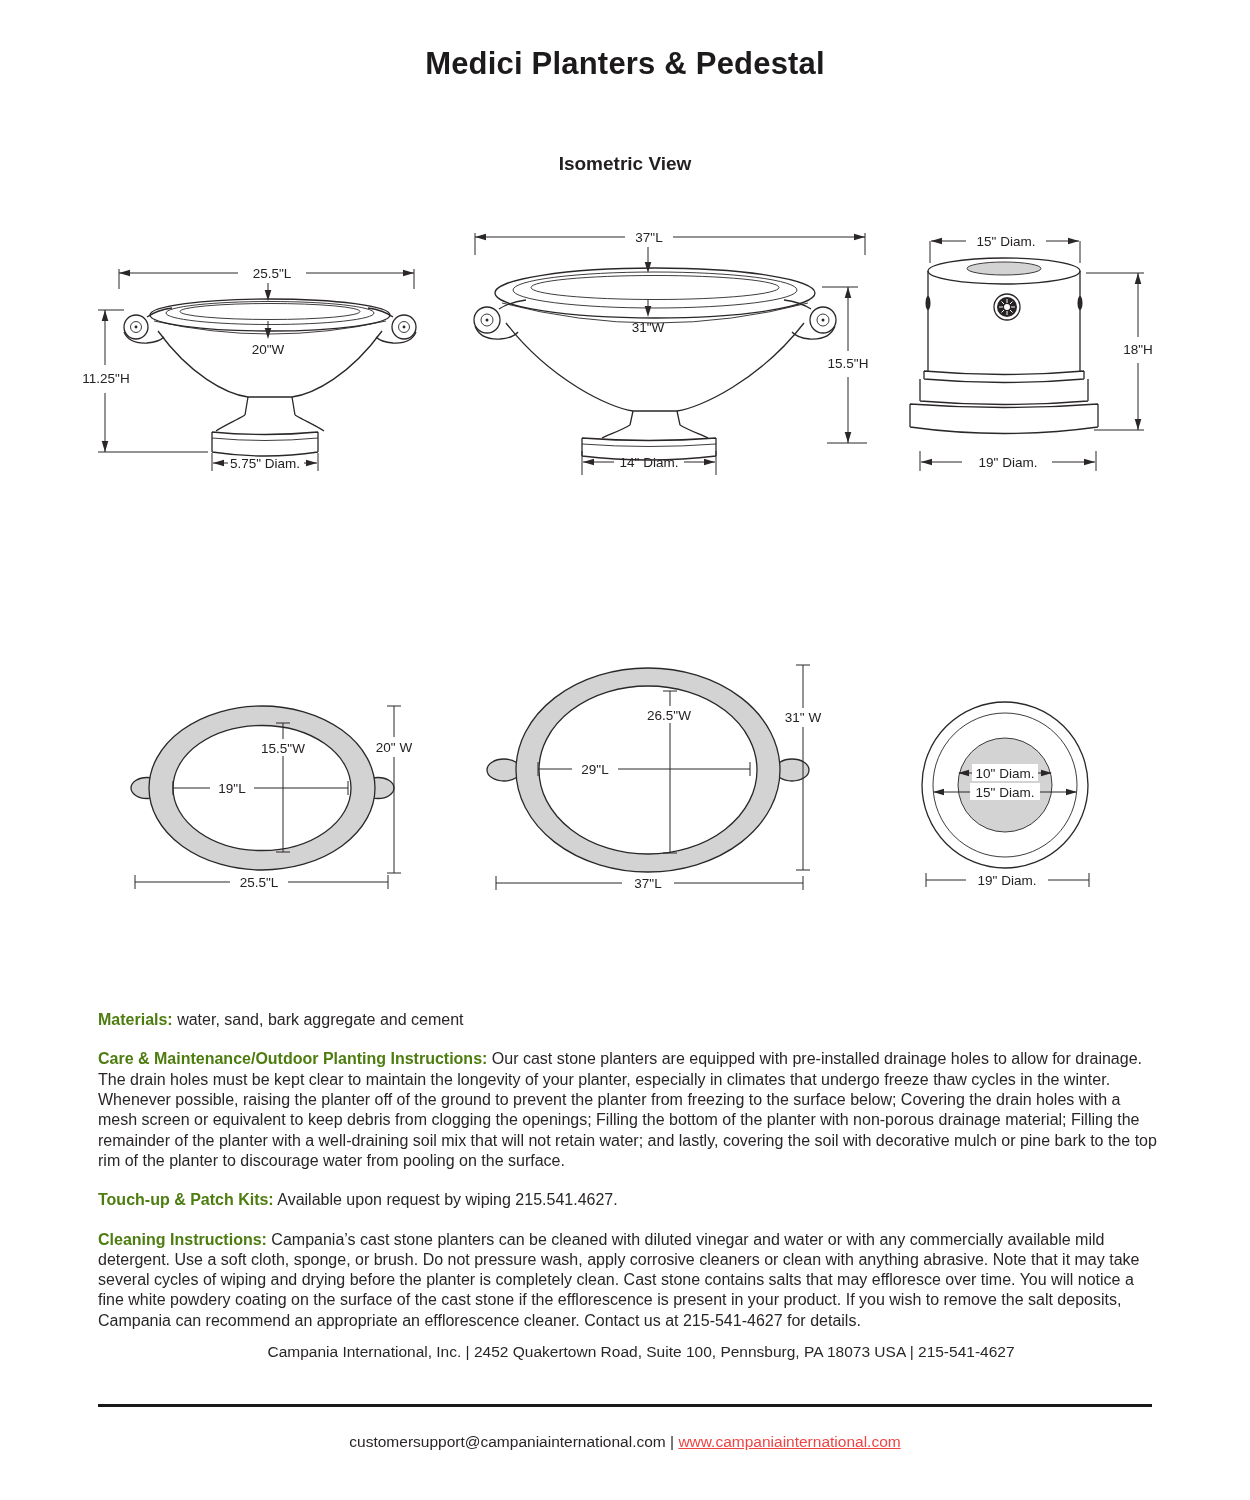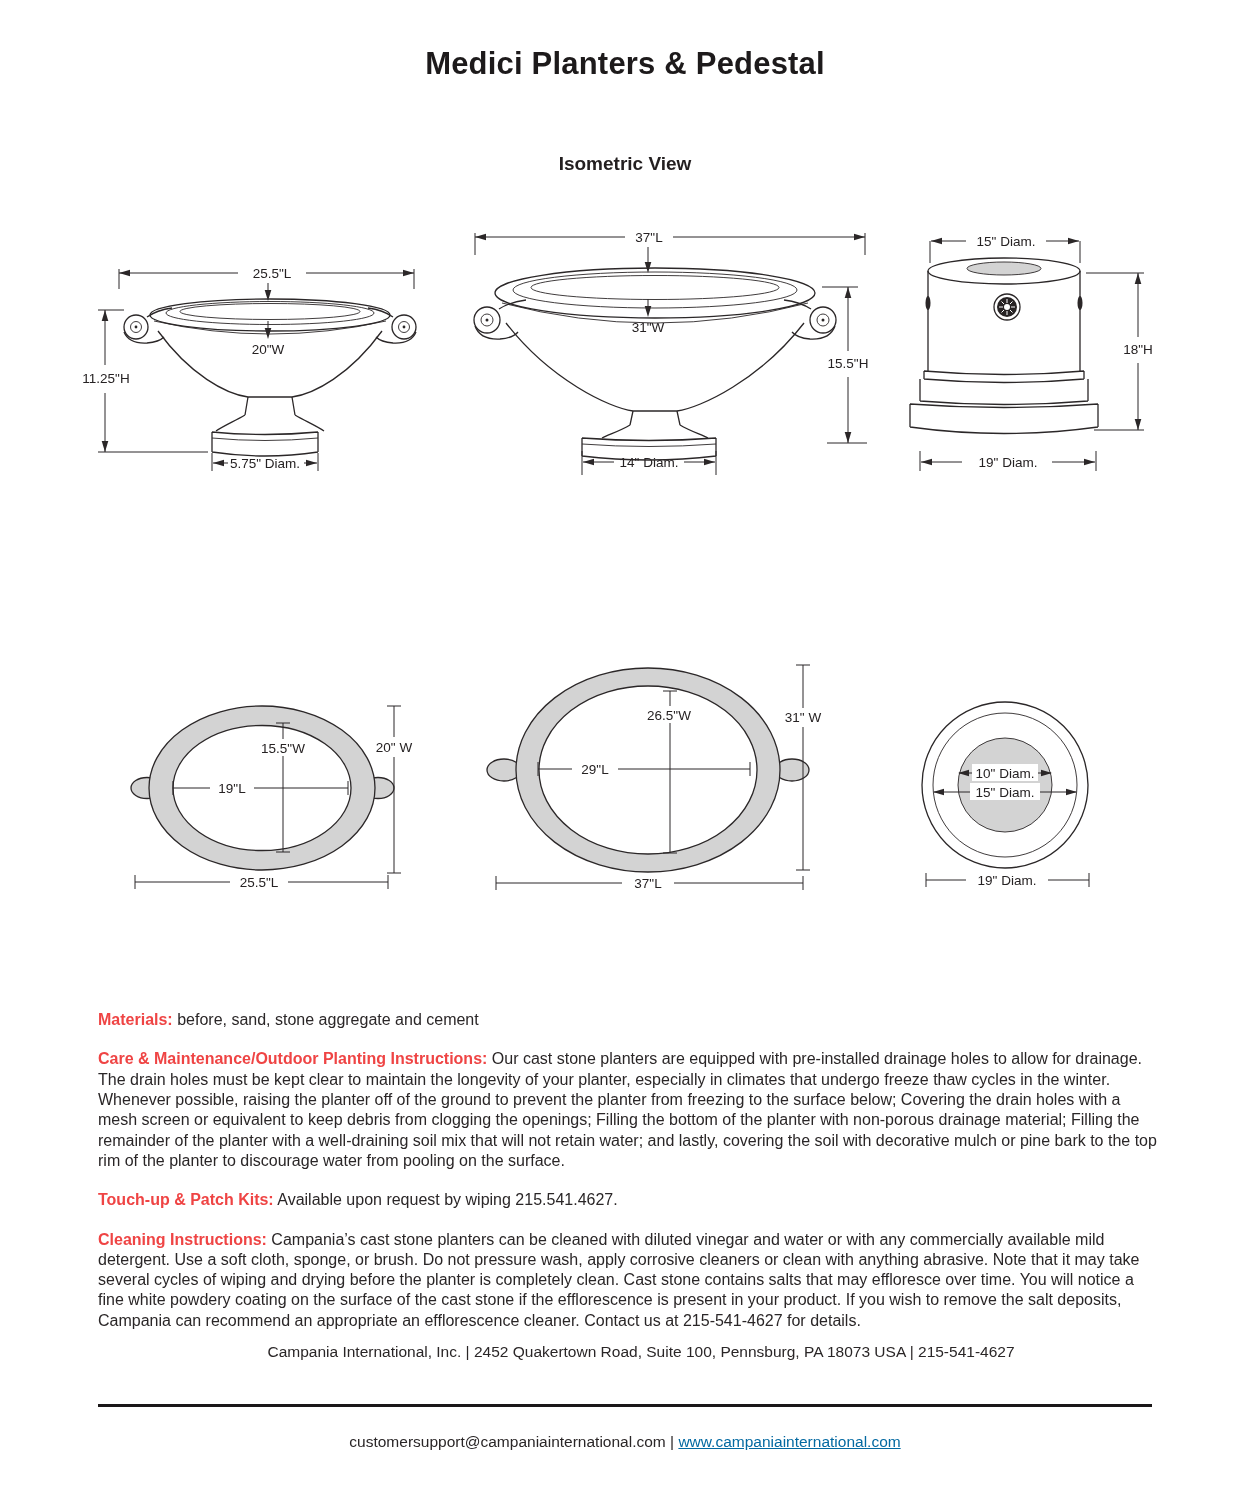--- a/index.html
+++ b/index.html
@@ -22,26 +22,26 @@
   .ln{stroke:#2b2728;stroke-width:1;fill:none;}
   .ot{stroke:#2b2728;stroke-width:1.3;fill:none;}
   .thin{stroke:#2b2728;stroke-width:0.9;fill:none;}
   .ah{fill:#2b2728;stroke:none;}
   .gfill{fill:#d3d3d3;}
   .wfill{fill:#ffffff;}
   .info{
     left:98px;top:1010px;width:1060px;font-size:16px;line-height:1.27;color:#2a2627;
   }
   .info p{margin:0 0 19px 0;}
-  .info b{color:#ef4444;}
+  .info b{color:#4d7c0f;}
   .footer-rule{left:98px;top:1404px;width:1054px;height:2.5px;background:#1a1718;}
   .footer-line{left:0;right:0;text-align:center;font-size:15.5px;color:#2a2627;}
   .footer-line1{top:1343px;padding-left:32px;}
   .footer-line2{top:1433px;}
-  .site-link{color:#0369a1;text-decoration:underline;cursor:pointer;}
+  .site-link{color:#ef4444;text-decoration:underline;cursor:pointer;}
 </style>
 </head>
 <body>
 
 <div class="page">
 
   <div class="abs page-title">Medici Planters &amp; Pedestal</div>
 
   <div class="abs section-heading iso-heading">Isometric View</div>
 
@@ -256,21 +256,21 @@
       <polygon class="ah" points="187,142 176,138.7 176,145.3"></polygon>
       <rect class="wfill" x="80" y="133" width="70" height="17"></rect>
       <text x="115" y="146.5" text-anchor="middle">15" Diam.</text>
 
       <path class="ln" d="M36 223 V237 M199 223 V237 M36 230 H76 M158 230 H199"></path>
       <text x="117" y="234.5" text-anchor="middle">19" Diam.</text>
     </g>
   </svg>
 
   <div class="abs info">
-    <p><b>Materials:</b> <span>before, sand, stone aggregate and cement</span></p>
+    <p><b>Materials:</b> <span>water, sand, bark aggregate and cement</span></p>
     <p><b>Care &amp; Maintenance/Outdoor Planting Instructions:</b> <span>Our cast stone planters are equipped with pre-installed drainage holes to allow for drainage. The drain holes must be kept clear to maintain the longevity of your planter, especially in climates that undergo freeze thaw cycles in the winter.  Whenever possible, raising the planter off of the ground to prevent the planter from freezing to the surface below; Covering the drain holes with a mesh screen or equivalent to keep debris from clogging the openings; Filling the bottom of the planter with non-porous drainage material; Filling the remainder of the planter with a well-draining soil mix that will not retain water; and lastly, covering the soil with decorative mulch or pine bark to the top rim of the planter to discourage water from pooling on the surface.</span></p>
     <p><b>Touch-up &amp; Patch Kits:</b> <span>Available upon request by wiping 215.541.4627.</span></p>
     <p><b>Cleaning Instructions:</b> <span>Campania’s cast stone planters can be cleaned with diluted vinegar and water or with any commercially available mild detergent. Use a soft cloth, sponge, or brush. Do not pressure wash, apply corrosive cleaners or clean with anything abrasive. Note that it may take several cycles of wiping and drying before the planter is completely clean. Cast stone contains salts that may effloresce over time. You will notice a fine white powdery coating on the surface of the cast stone if the efflorescence is present in your product. If you wish to remove the salt deposits, Campania can recommend an appropriate an efflorescence cleaner. Contact us at 215-541-4627 for details.</span></p>
   </div>
 
   <div class="abs footer-rule"></div>
   <div class="abs footer-line footer-line1">Campania International, Inc. | 2452 Quakertown Road, Suite 100, Pennsburg, PA 18073 USA | 215-541-4627</div>
   <div class="abs footer-line footer-line2">
     <span>customersupport@campaniainternational.com</span>
     <span>|</span>

